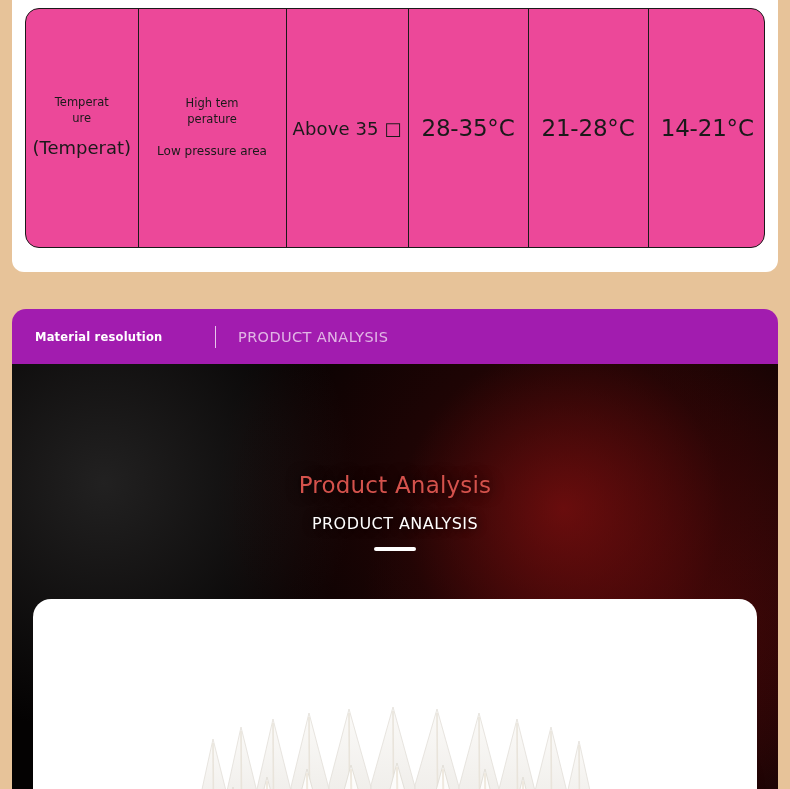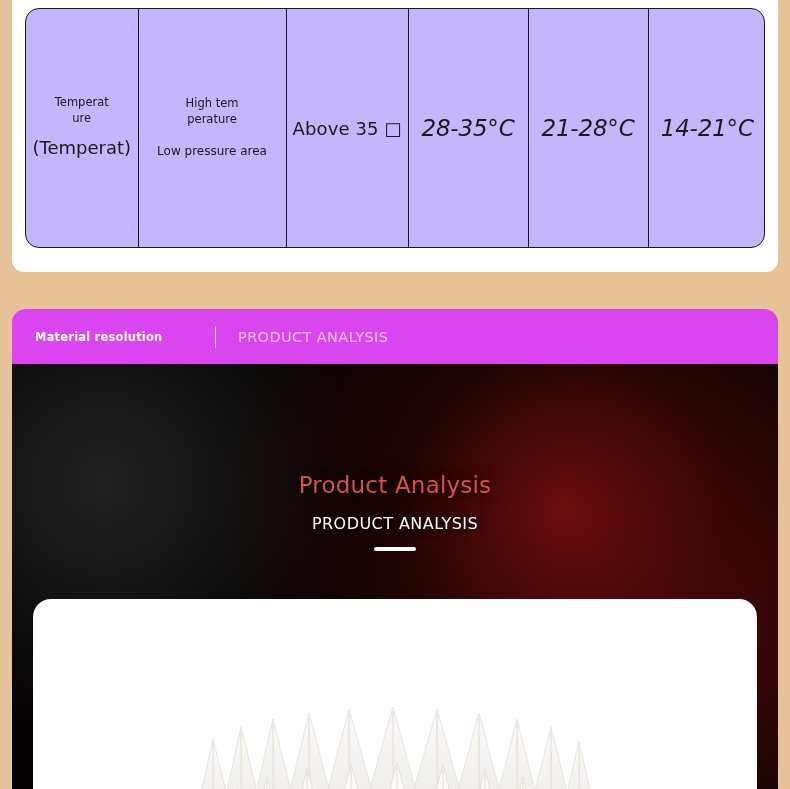--- a/index.html
+++ b/index.html
@@ -23,21 +23,21 @@
     background: #ffffff;
     border-radius: 12px;
   }
   .spec-table {
     position: absolute;
     left: 13px; top: 22px;
     width: 740px; height: 240px;
     border: 1.4px solid #1a1a1a;
     border-radius: 14px;
     overflow: hidden;
-    background: #c4b5fd;
+    background: #ec4899;
   }
   .spec-table table {
     width: 100%; height: 100%;
     border-collapse: collapse;
     table-layout: fixed;
   }
   .spec-table td {
     border-right: 1.2px solid #1a1a1a;
     border-bottom: 1.2px solid #1a1a1a;
     text-align: center;
@@ -54,35 +54,35 @@
   .col-t2    { width: 120px; }
   .col-t3    { width: 120px; }
   .col-t4    { width: 118px; }
 
   .lbl-small  { font-size: 11.5px; line-height: 1.35; display:block; }
   .lbl-big    { font-size: 18px; line-height: 1.4; display:block; margin-top: 9px;}
   .lbl-tiny   { font-size: 11.5px; line-height: 1.15; display:block; margin-top: 10px;}
   .cond-top   { font-size: 11.5px; line-height: 1.35; display:block; }
   .cond-bot   { font-size: 12px;   line-height: 1.35; display:block; margin-top: 16px;}
   .temp-sm    { font-size: 18px; letter-spacing: .1px; }
-  .temp-lg    { font-size: 23px; letter-spacing: -.2px; font-style: italic; }
+  .temp-lg    { font-size: 23px; letter-spacing: -.2px; }
   .spd-big    { font-size: 17px; display:block; }
   .val-num    { font-size: 25px; }
 
   
   .analysis {
     position: absolute;
     left: 12px; top: 309px;
     width: 766px;
     border-radius: 14px 14px 0 0;
     overflow: hidden;
   }
   .an-banner {
     height: 55px;
-    background: #d946ef;
+    background: #a21caf;
     display: flex;
     align-items: center;
     padding-left: 23px;
   }
   .an-banner .bn-main {
     color: #ffffff;
     font-size: 11.5px;
     font-weight: bold;
     letter-spacing: .2px;
     white-space: nowrap;

